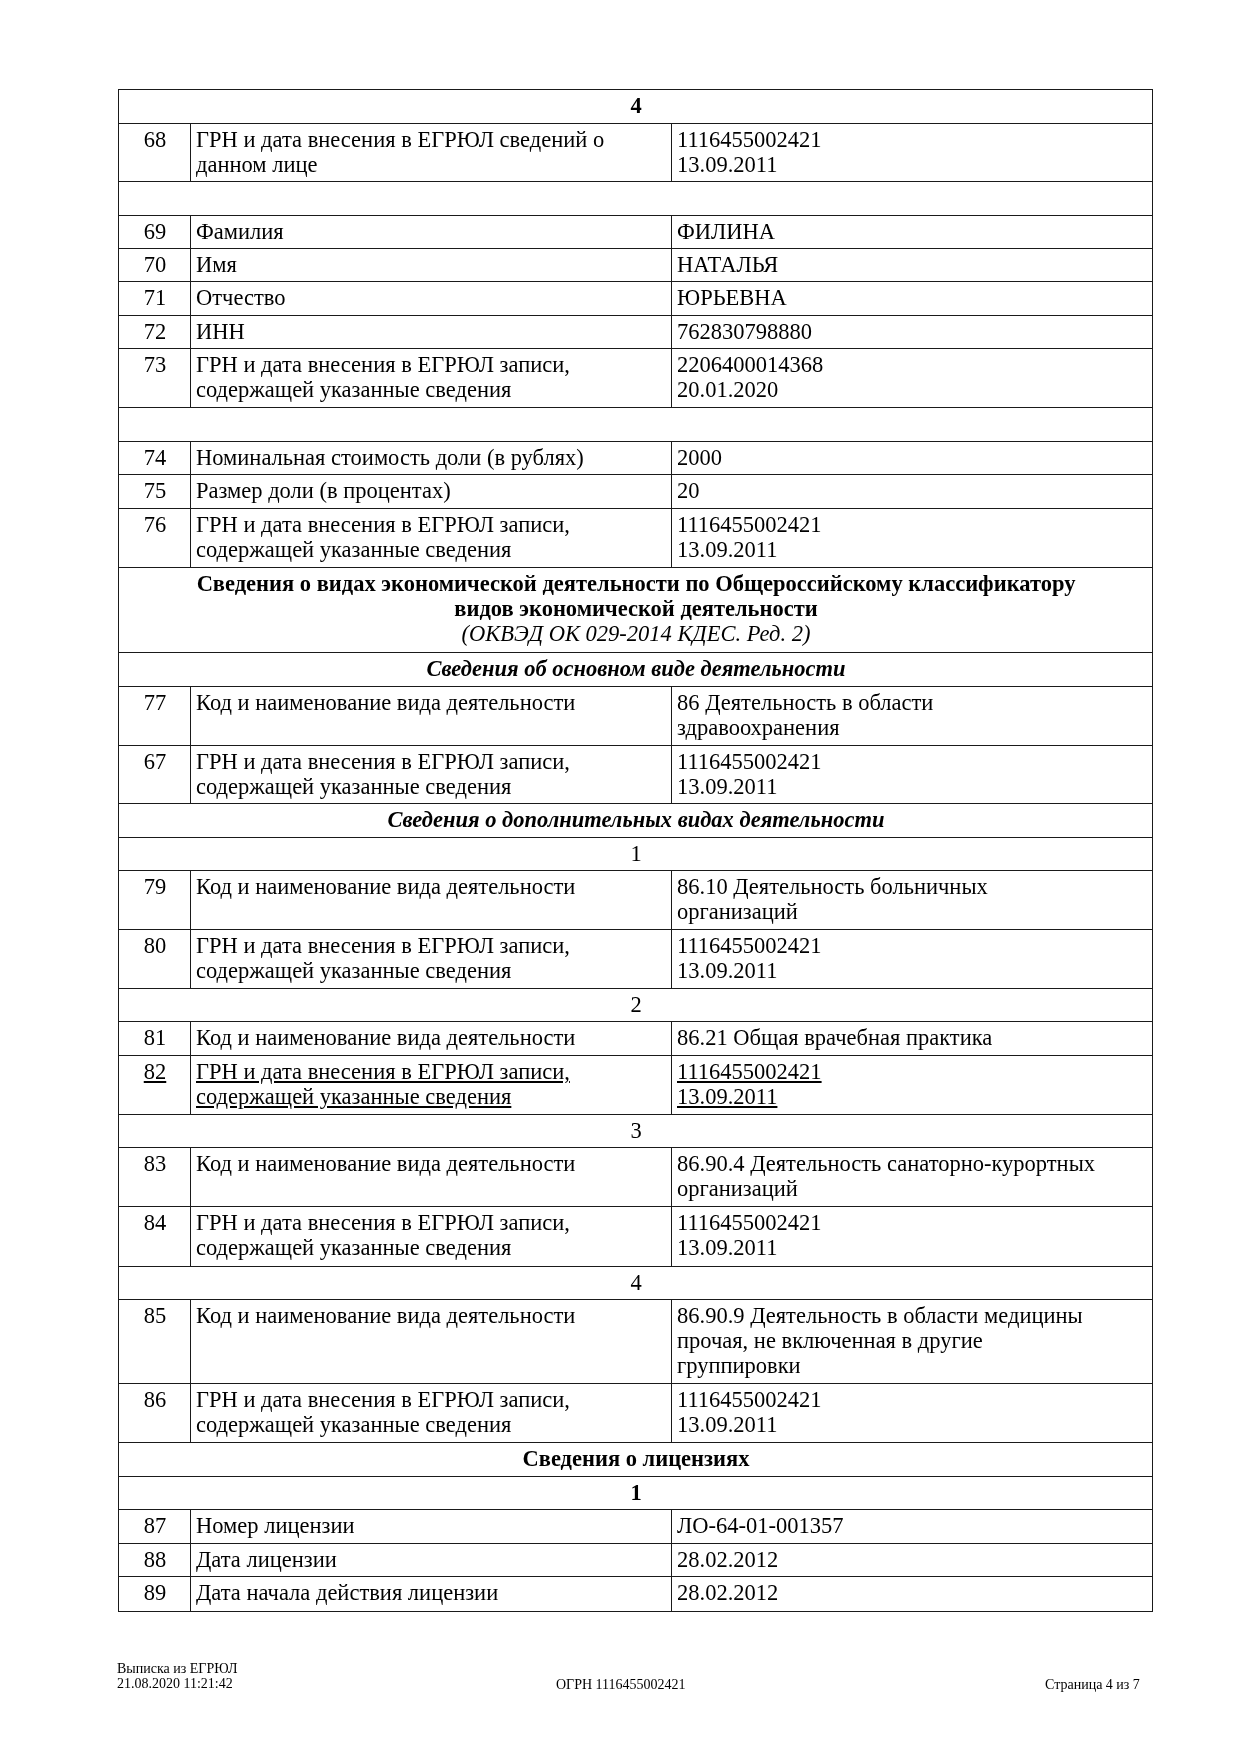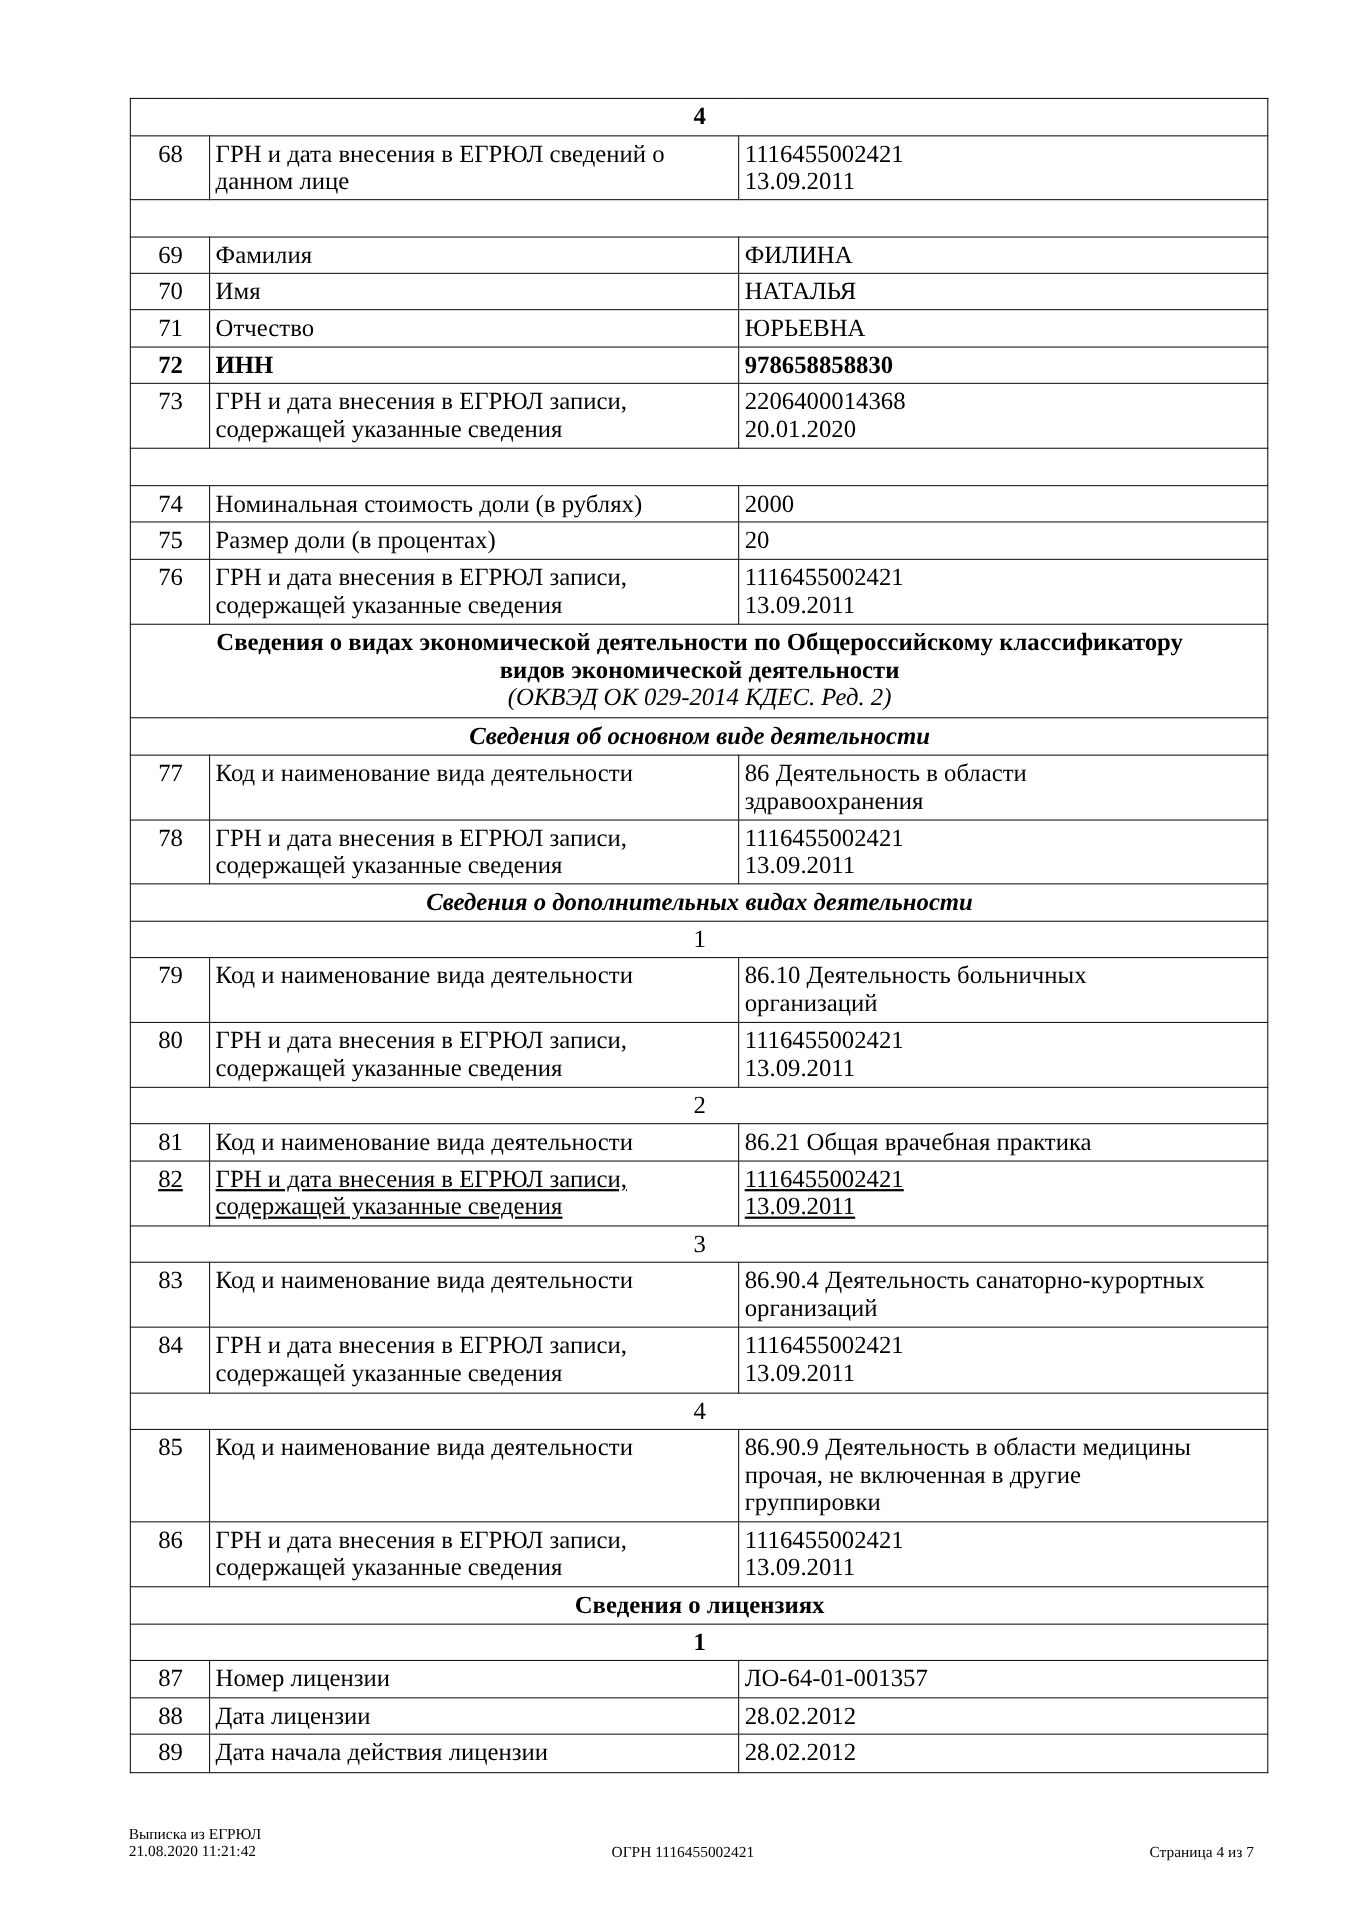--- a/index.html
+++ b/index.html
@@ -52,24 +52,24 @@
     <tr style="height: 33px;">
       <td class="num">70</td>
       <td>Имя</td>
       <td>НАТАЛЬЯ</td>
     </tr>
     <tr style="height: 34px;">
       <td class="num">71</td>
       <td>Отчество</td>
       <td>ЮРЬЕВНА</td>
     </tr>
-    <tr style="height: 33px; font-weight: bold;">
+    <tr style="height: 33px;">
       <td class="num">72</td>
       <td>ИНН</td>
-      <td>978658858830</td>
+      <td>762830798880</td>
     </tr>
     <tr style="height: 59px;">
       <td class="num">73</td>
       <td>
           <span class="line">ГРН и дата внесения в ЕГРЮЛ записи,</span>
           <span class="line">содержащей указанные сведения</span>
         </td>
       <td>
           <span class="line">2206400014368</span>
           <span class="line">20.01.2020</span>
@@ -111,21 +111,21 @@
     </tr>
     <tr style="height: 59px;">
       <td class="num">77</td>
       <td>Код и наименование вида деятельности</td>
       <td>
           <span class="line">86 Деятельность в области</span>
           <span class="line">здравоохранения</span>
         </td>
     </tr>
     <tr style="height: 58px;">
-      <td class="num">78</td>
+      <td class="num">67</td>
       <td>
           <span class="line">ГРН и дата внесения в ЕГРЮЛ записи,</span>
           <span class="line">содержащей указанные сведения</span>
         </td>
       <td>
           <span class="line">1116455002421</span>
           <span class="line">13.09.2011</span>
         </td>
     </tr>
     <tr style="height: 34px;">

